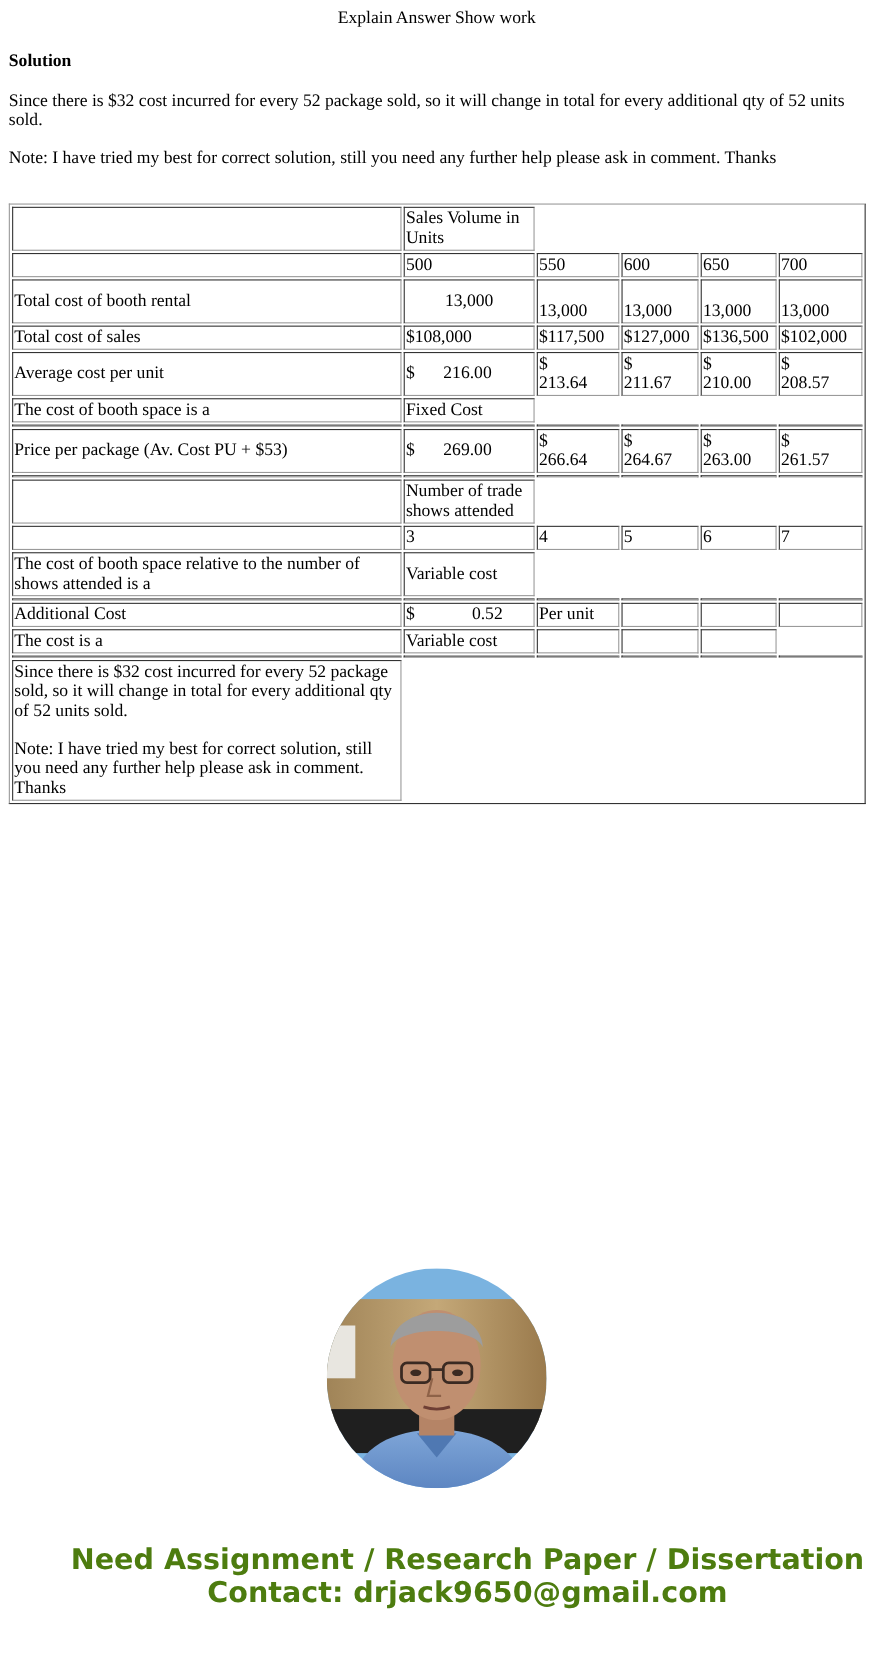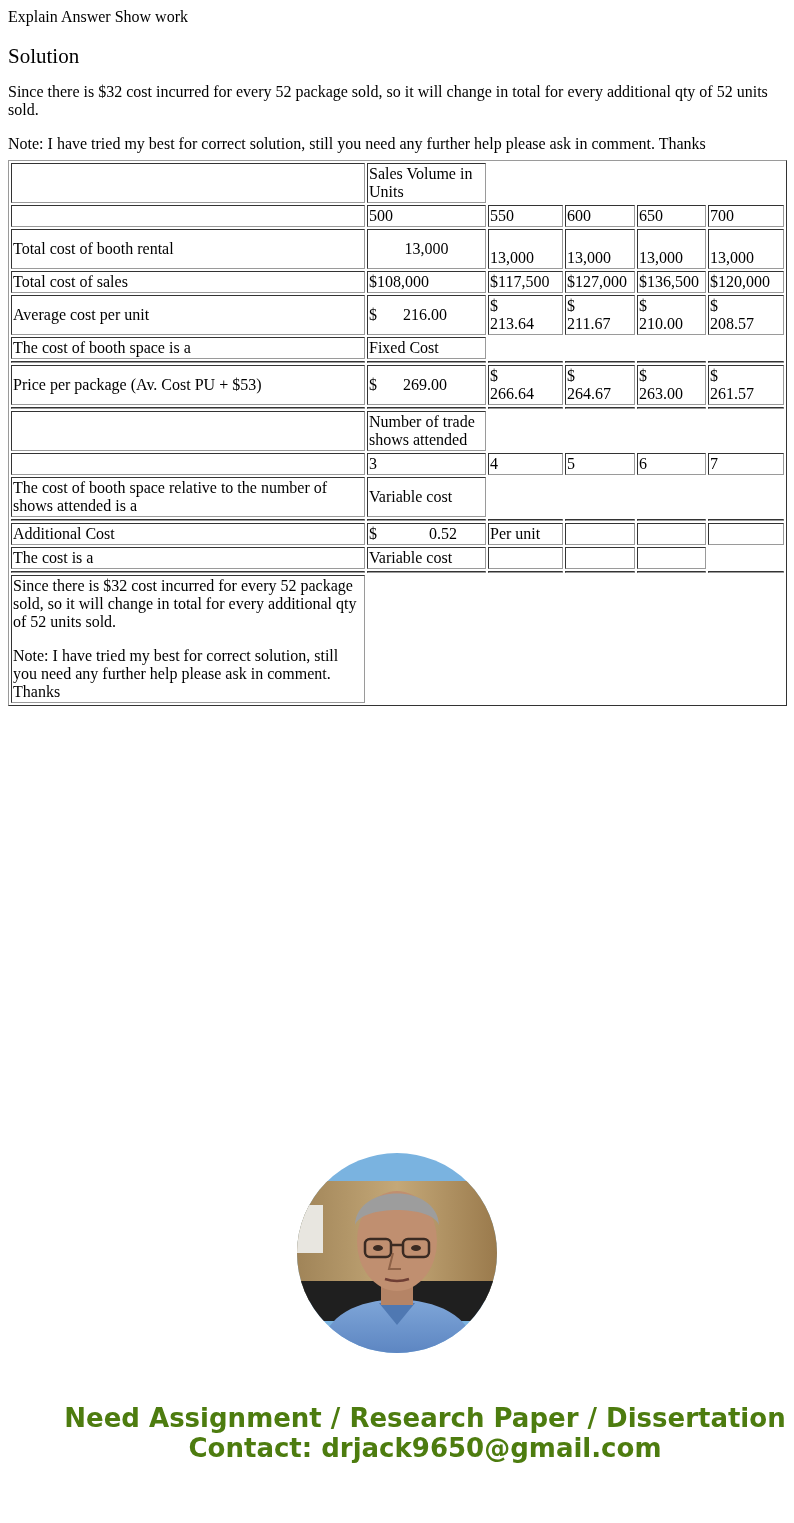--- a/index.html
+++ b/index.html
@@ -5,26 +5,26 @@
   html, body { margin: 0; padding: 0; background: #ffffff; }
   body {
     width: 794px;
     min-height: 1523px;
     font-family: "Liberation Serif", "DejaVu Serif", serif;
     font-size: 16px;
     color: #000;
     position: relative;
   }
   .wrap { padding: 8px 8px 0 8px; }
-  .q-title { margin: 0; line-height: 18px; }
-  h3.sol { font-size: 21px; font-weight: normal; margin: 19px 0 0 0; line-height: 22px; }
+  .q-title { margin: 0; line-height: 18px; text-align: center; }
+  h3.sol { font-size: 16px; font-weight: bold; margin: 19px 0 0 0; line-height: 22px; }
   p.para { margin: 16px 0 0 0; line-height: 18px; }
 
   table.sheet {
-    margin-top: 7px;
+    margin-top: 32px;
     border: 1px solid;
     border-color: #9a9a9a #333 #333 #9a9a9a;
     border-spacing: 2px;
     width: 778px;
     table-layout: fixed;
   }
   table.sheet td {
     border: 1px solid;
     border-color: #333 #9a9a9a #9a9a9a #333;
     padding: 1px;
@@ -105,21 +105,21 @@
       <td class="bottom">13,000</td>
       <td class="bottom">13,000</td>
       <td class="bottom">13,000</td>
     </tr>
     <tr>
       <td>Total cost of sales</td>
       <td>$108,000</td>
       <td>$117,500</td>
       <td>$127,000</td>
       <td>$136,500</td>
-      <td>$120,000</td>
+      <td>$102,000</td>
     </tr>
     <tr>
       <td>Average cost per unit</td>
       <td><span class="dollar">$</span><span>216.00</span></td>
       <td><span>$</span><br><span>213.64</span></td>
       <td><span>$</span><br><span>211.67</span></td>
       <td><span>$</span><br><span>210.00</span></td>
       <td><span>$</span><br><span>208.57</span></td>
     </tr>
     <tr>

